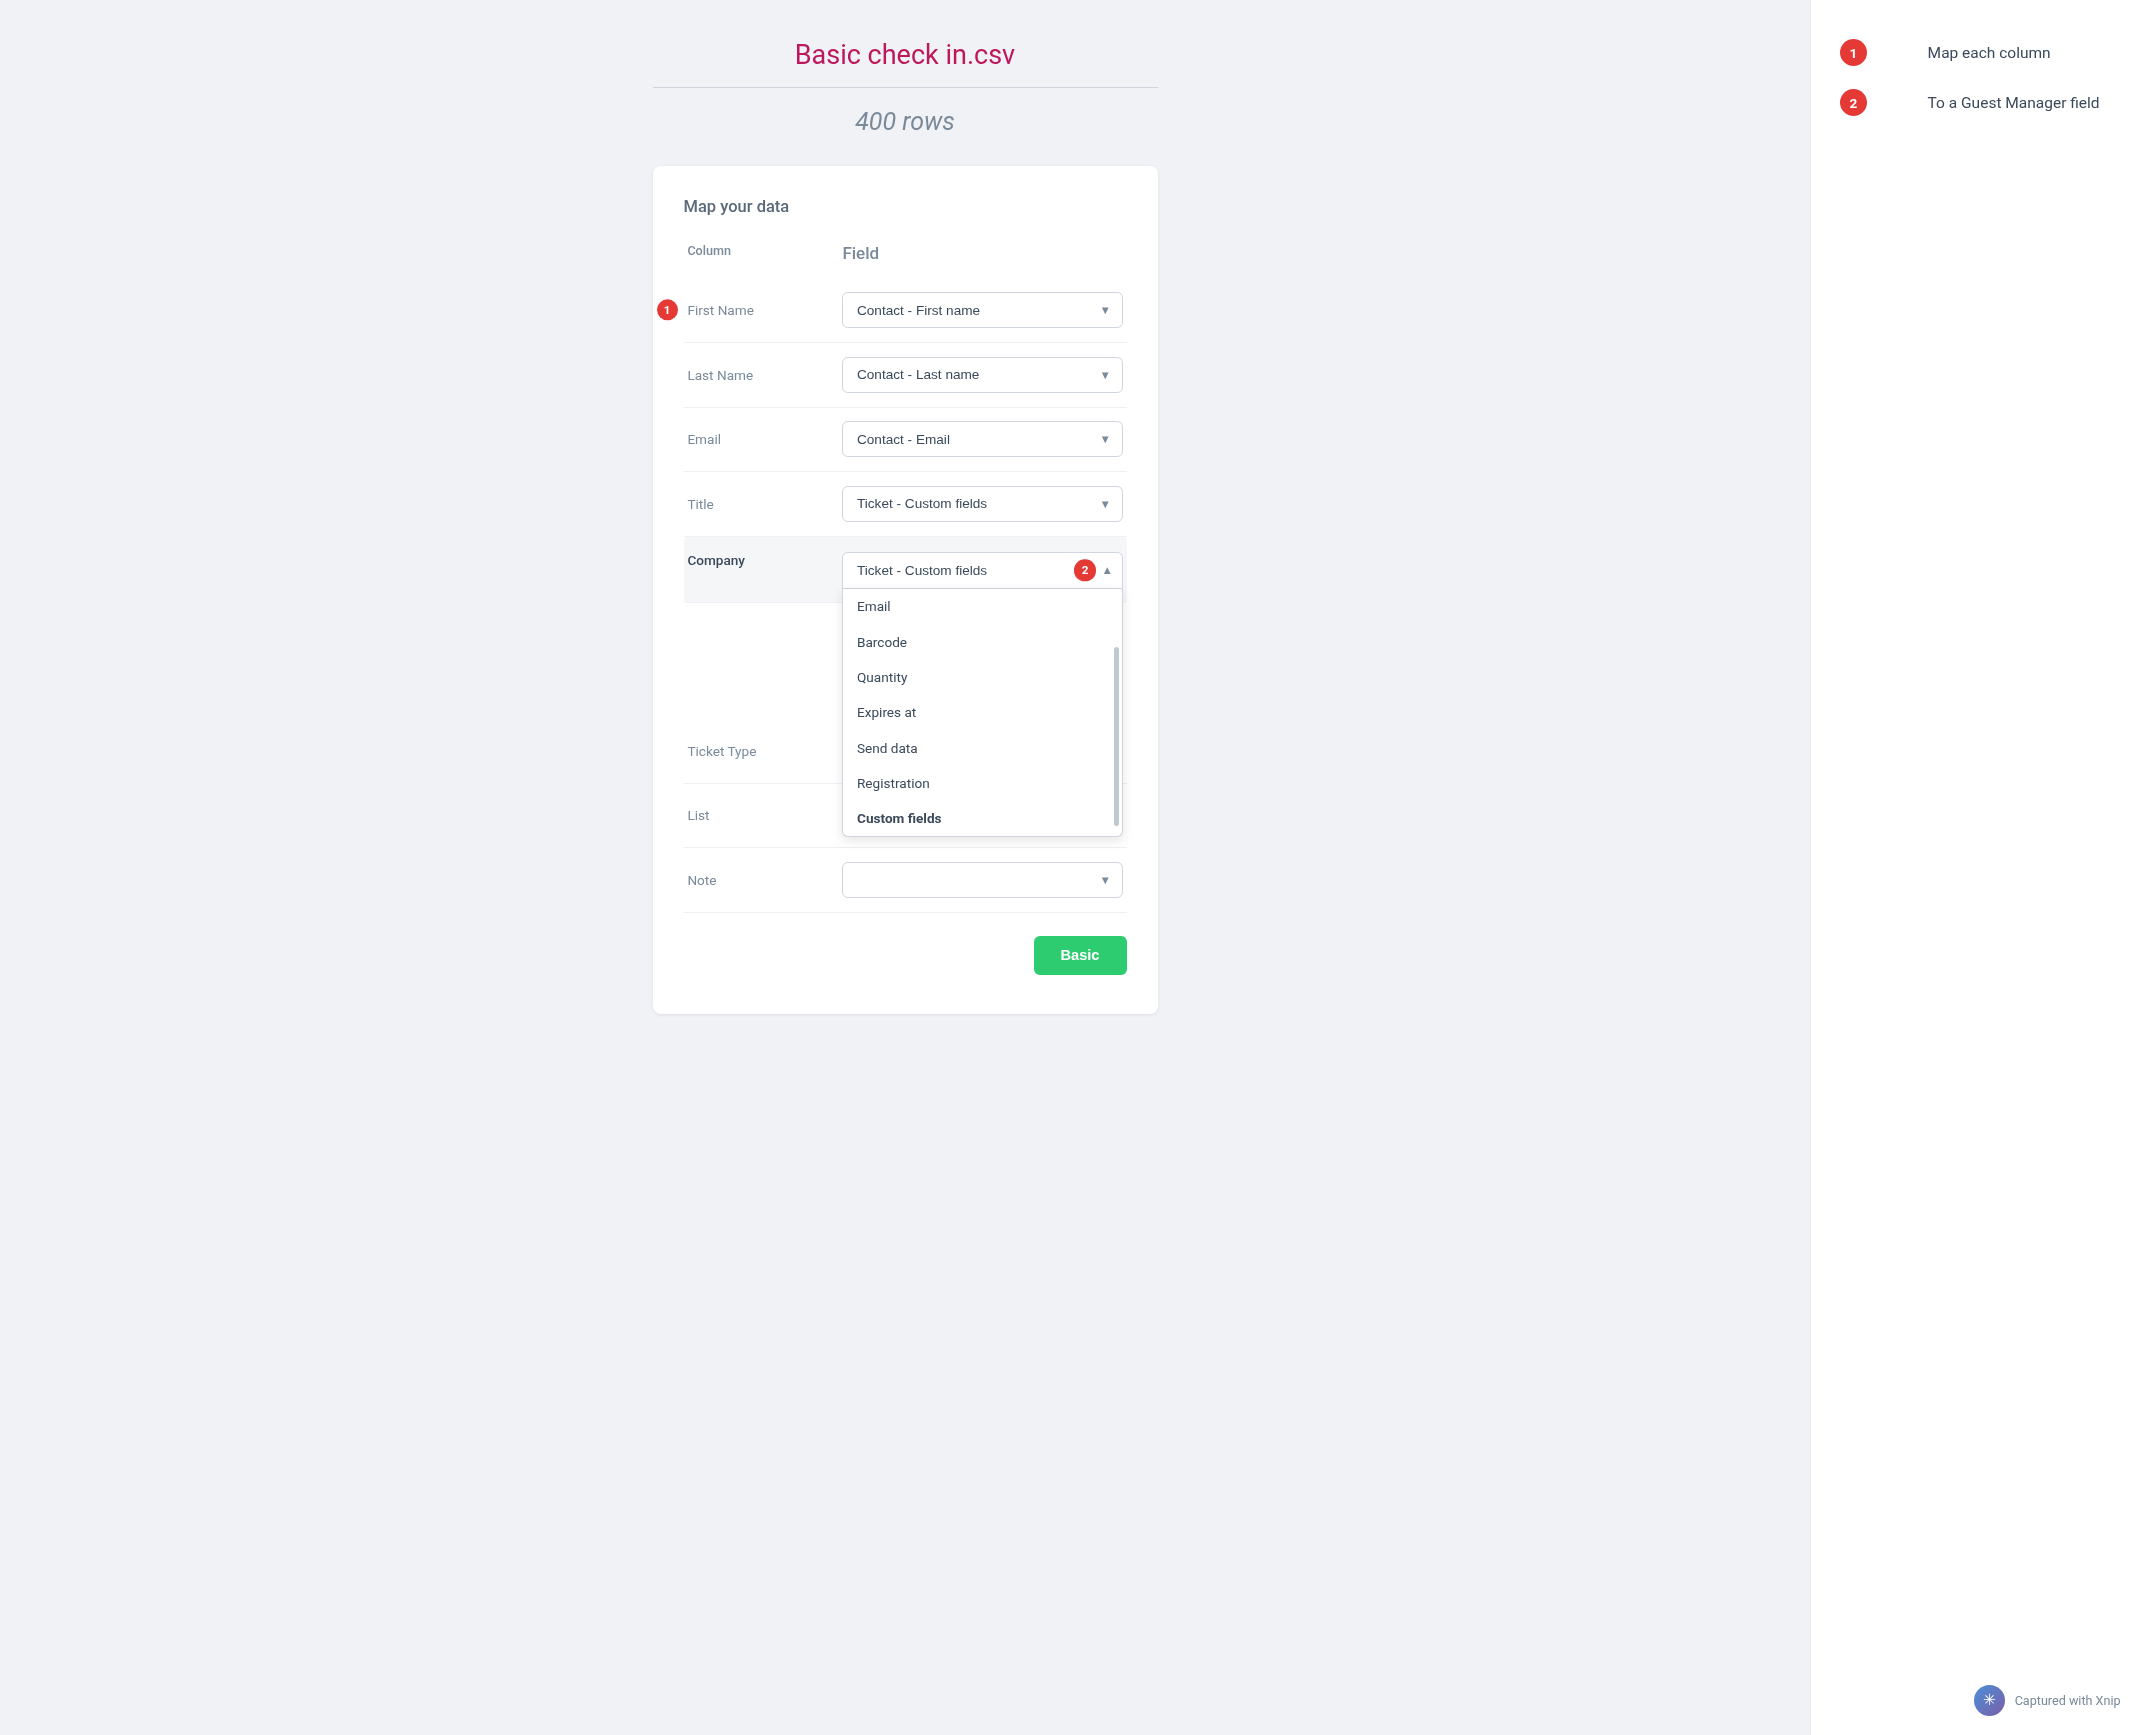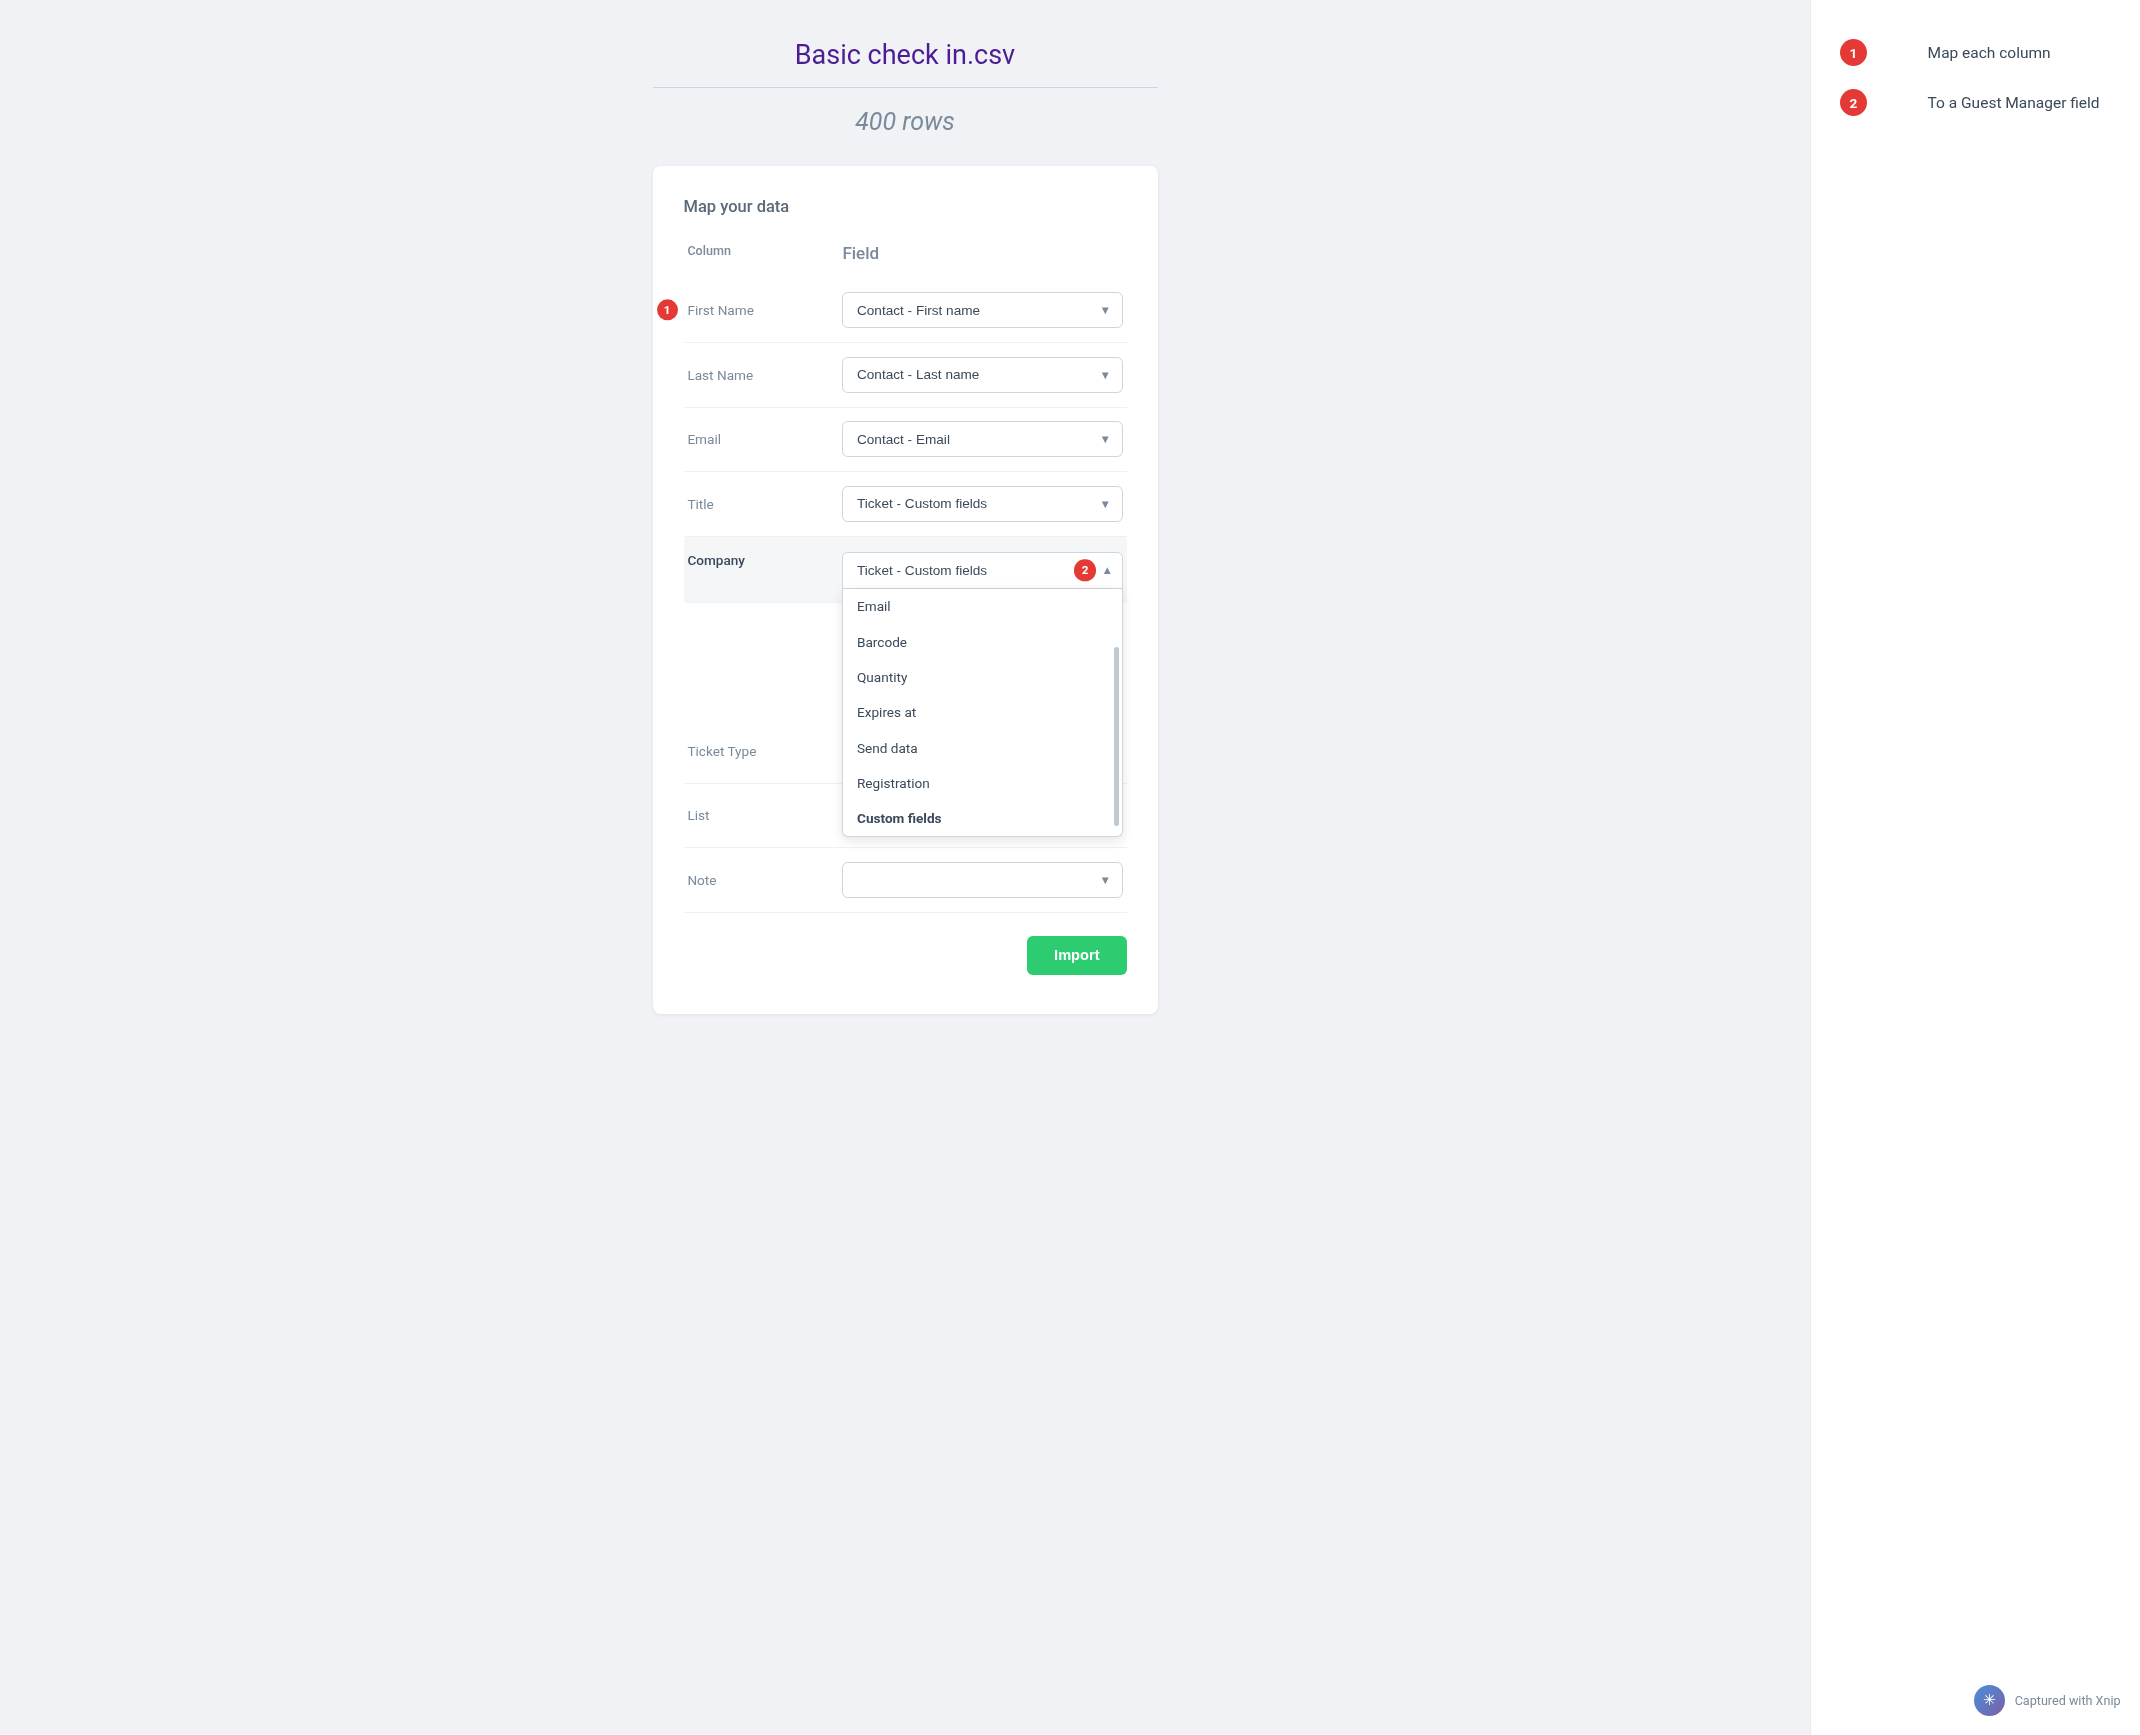--- a/index.html
+++ b/index.html
@@ -13,21 +13,21 @@
     .main-area {
       flex: 1;
       display: flex;
       flex-direction: column;
       align-items: center;
       padding: 39px 19.4px 58px;
     }
 
     .page-title {
       font-size: 27px;
-      color: #4c1d95;
+      color: #be185d;
       font-weight: 400;
       margin-bottom: 15.5px;
     }
 
     .divider {
       width: 505px;
       height: 1px;
       background: #d0d5dd;
       margin-bottom: 19.4px;
     }
@@ -415,21 +415,21 @@
           <select class="field-select">
             <option value=""></option>
           </select>
           <span class="select-arrow">▼</span>
         </div>
       </div>
 
     </div>
 
     <div class="import-btn-row">
-      <button class="import-btn">Import</button>
+      <button class="import-btn">Basic</button>
     </div>
   </div>
 </div>
 
 <div class="right-sidebar">
   <div class="sidebar-step">
     <div class="step-badge">1</div>
     <span class="step-label">Map each column</span>
   </div>
   <div class="sidebar-step">

